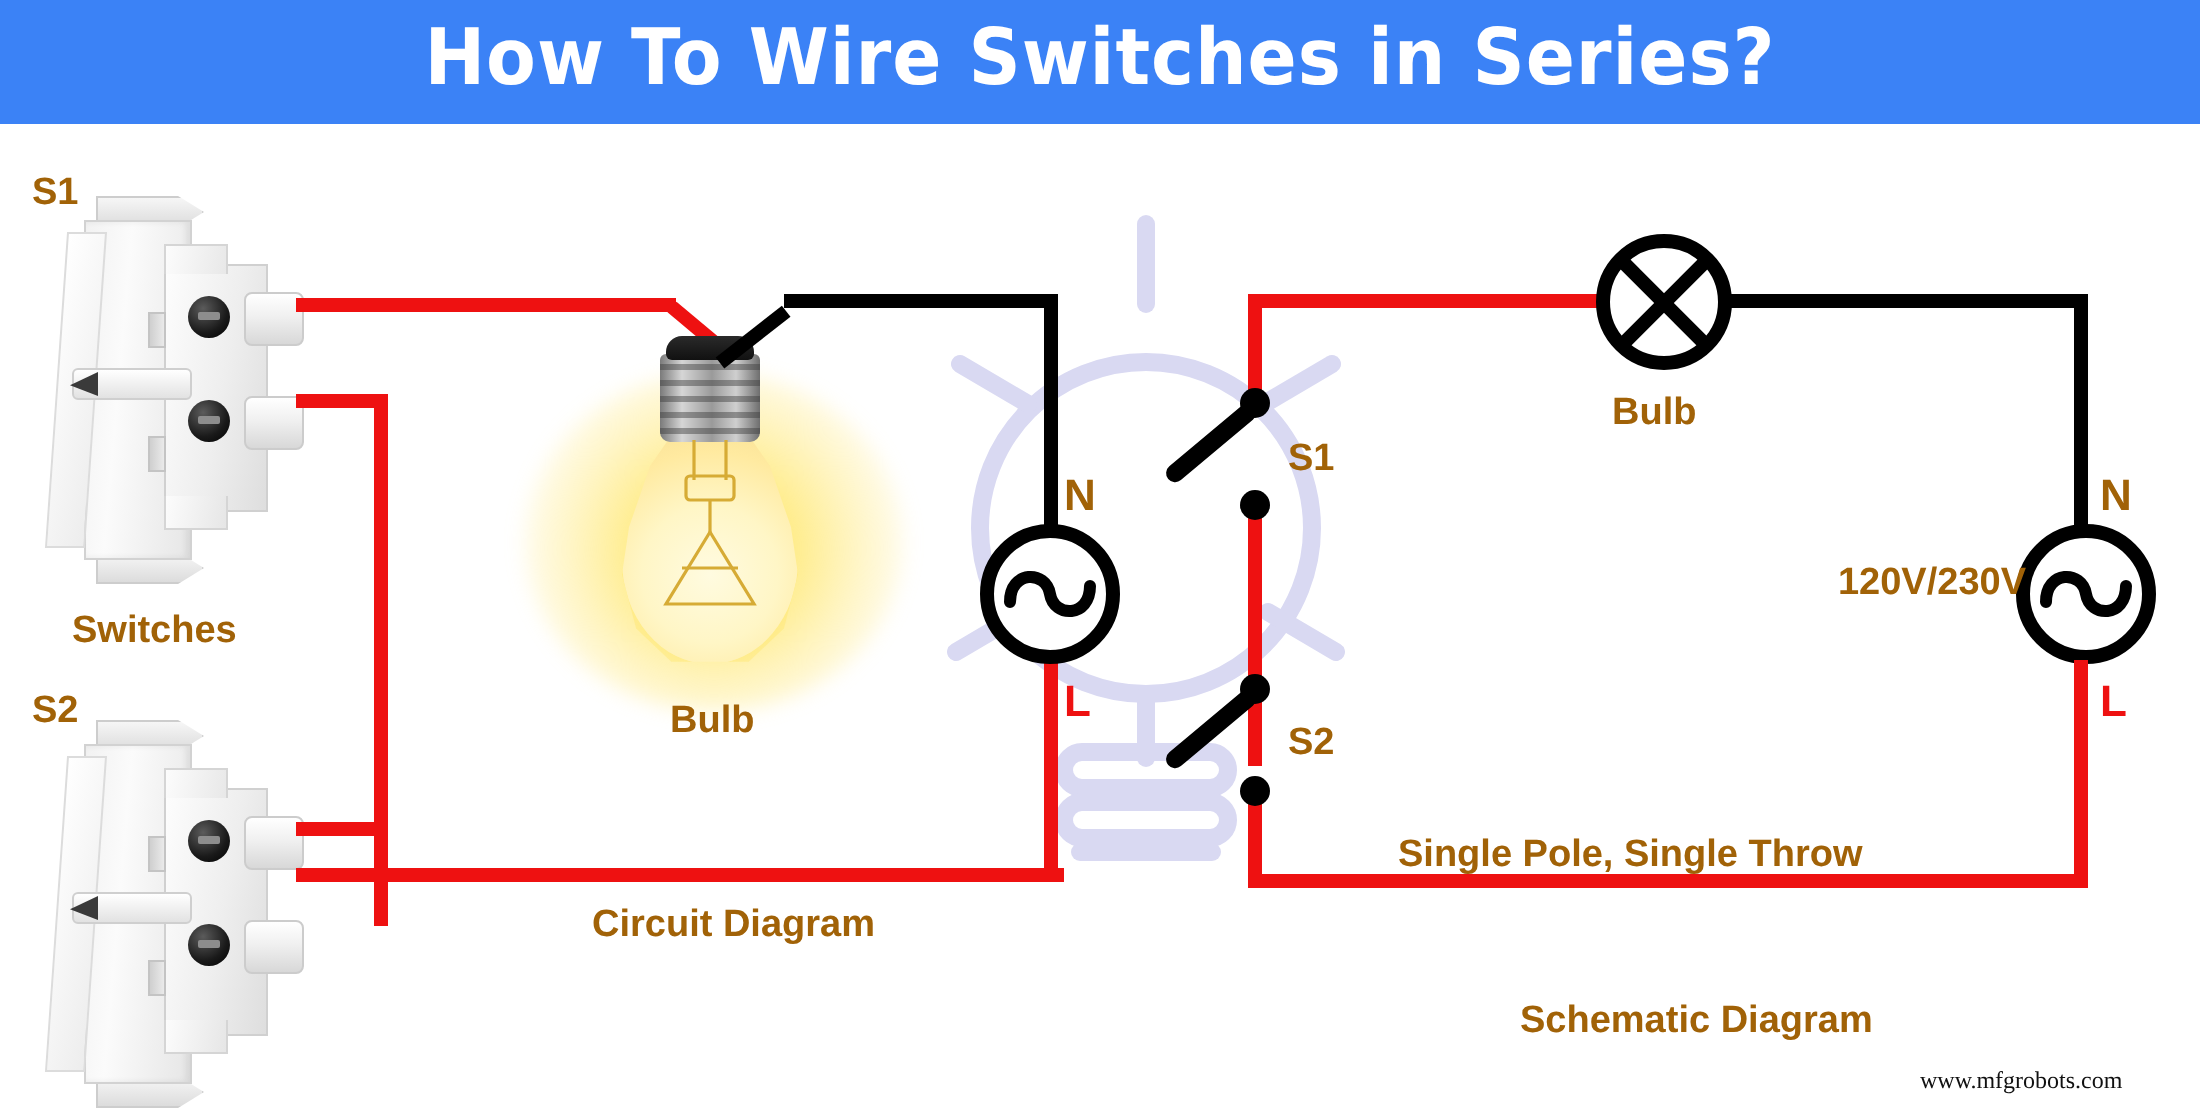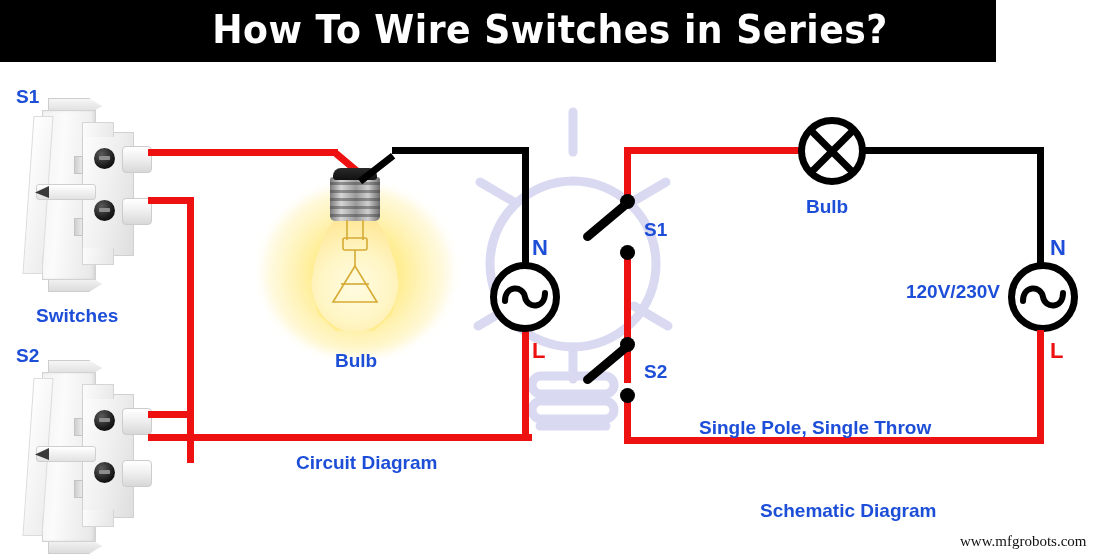--- a/index.html
+++ b/index.html
@@ -15,22 +15,22 @@
   #root {
     position: relative;
     width: 1100px; height: 560px;
     background: #ffffff;
   }
 
   
   .titlebar {
     position: absolute;
     left: 0; top: 0;
-    width: 996px; height: 62px;
-    background: #000000;
+    width: 1100px; height: 62px;
+    background: #3b82f6;
   }
   .titlebar .title {
     position: absolute;
     left: 0; top: 0;
     width: 1100px; height: 62px;
     line-height: 60px;
     text-align: center;
     color: #ffffff;
     font-family: "DejaVu Sans", sans-serif;
     font-weight: bold;
@@ -47,21 +47,21 @@
   .wire.v { width: 7px; }
   .diag { position: absolute; transform-origin: 0 50%; height: 7px; }
   .diag.red { background: #ee1111; }
   .diag.black { background: #000000; }
 
   
   .lbl {
     position: absolute;
     font-family: "Liberation Sans", sans-serif;
     font-weight: bold;
-    color: #1d4ed8;
+    color: #a16207;
     white-space: nowrap;
   }
   .lbl.s-tag { font-size: 19px; }
   .lbl.sec   { font-size: 19px; }
   .lbl.nl    { font-size: 22px; }
   .lbl.nl.red { color: #ee1111; }
   .lbl.cap   { font-size: 19px; }
   .lbl.supply {
     font-size: 19px; font-weight: bold; text-align: center;
     line-height: 23px;
@@ -70,21 +70,21 @@
     position: absolute;
     font-family: "Liberation Sans", sans-serif;
     font-size: 15px;
     letter-spacing: 0.6px;
     color: #9a9a9a;
     white-space: nowrap;
   }
   .sitetag {
     position: absolute;
     font-family: "Liberation Serif", serif;
-    font-size: 15px;
+    font-size: 12px;
     color: #111;
     white-space: nowrap;
   }
 
   
   .switch-mod { position: absolute; width: 126px; height: 196px; }
   .sw-plate {
     position: absolute; left: 20px; top: 14px;
     width: 52px; height: 168px;
     background: linear-gradient(95deg,#f2f2f2 0%,#fbfbfb 35%,#e6e6e6 100%);
@@ -374,21 +374,21 @@
   <div class="wire black h" style="left:864px; top:147px; width:180px;"></div>
   <div class="wire black v" style="left:1037px; top:147px; height:118px;"></div>
 
   <div class="ac-src" style="left:1008px; top:262px;">
     <svg width="56" height="56" viewBox="0 0 56 56">
       <path d="M8 32 C8 16, 26 16, 28 28 C30 40, 48 40, 48 24" stroke="#000" stroke-width="6" fill="none" stroke-linecap="round"></path>
     </svg>
   </div>
   <div class="lbl nl" style="left:1050px; top:235px;">N</div>
   <div class="lbl nl red" style="left:1050px; top:338px;">L</div>
-  <div class="lbl supply" style="left:893px; top:280px; width:120px; text-align:center;">
+  <div class="lbl supply" style="left:893px; top:280px; width:120px; text-align:right;">
     <span>120V/230V</span><br>
   </div>
 
   <div class="wire red v" style="left:1037px; top:330px; height:110px;"></div>
   <div class="wire red h" style="left:624px; top:437px; width:420px;"></div>
   <div class="wire red v" style="left:624px; top:390px; height:50px;"></div>
 
   <div class="wire red v" style="left:624px; top:248px; height:135px;"></div>
 
   <div class="node" style="left:620px; top:194px;"></div>

